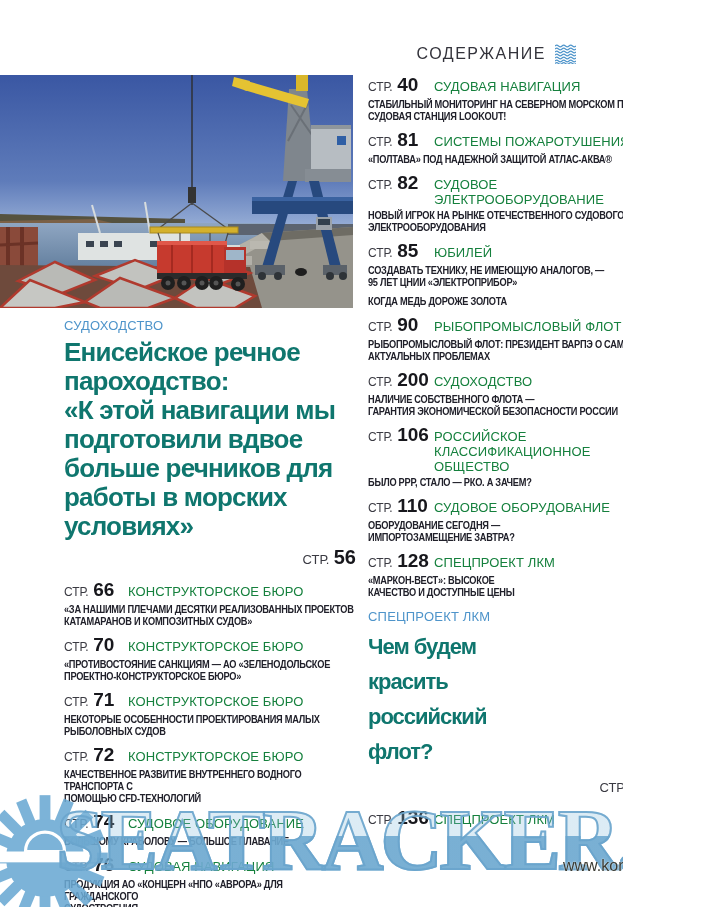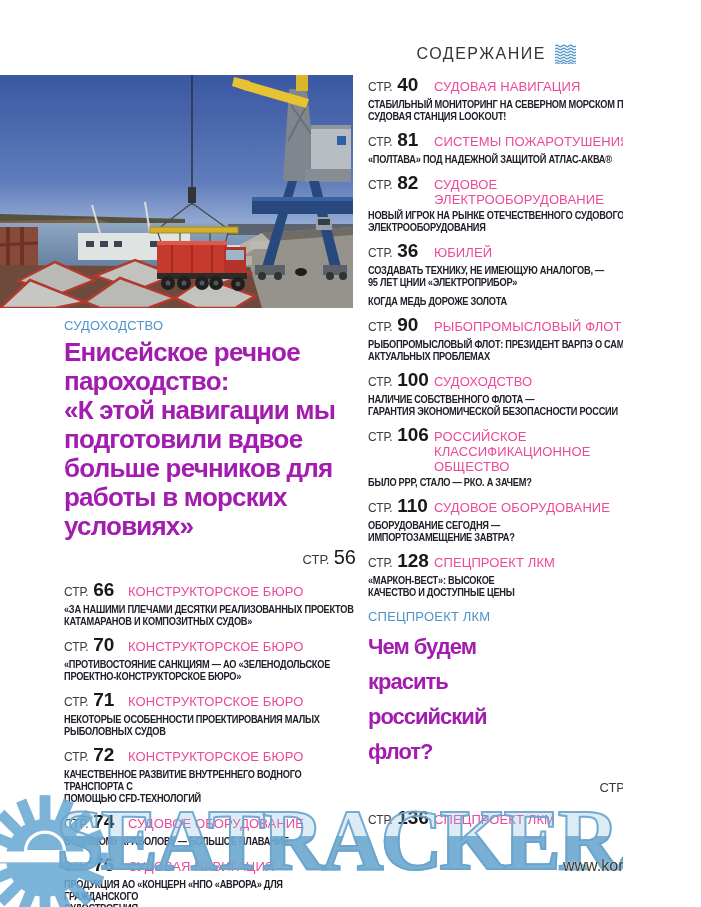--- a/index.html
+++ b/index.html
@@ -18,35 +18,35 @@
   .photo { position:absolute; left:0; top:75px; width:353px; height:233px; overflow:hidden; }
   .photo svg { display:block; }
 
   
   .col-left  { position:absolute; left:64px;  top:318px; width:292px; }
   .col-right { position:absolute; left:368px; top:74px;  width:296px; }
 
   .section-label { font-size:13px; color:#4e94ca; margin-bottom:5px; letter-spacing:.2px; }
 
   .feature-title {
-    font-weight:bold; color:#a21caf; white-space:pre-line; letter-spacing:-0.8px;
+    font-weight:bold; color:#0f766e; white-space:pre-line; letter-spacing:-0.8px;
   }
   .feature-title.big-left  { font-size:26px; line-height:29px; }
   .feature-title.big-right { font-size:22px; line-height:35px; letter-spacing:-1px; }
   .feature-pageref { text-align:right; margin-top:5px; margin-bottom:10px; }
   .feature-pageref .pfx { font-size:13px; color:#3a3a42; }
-  .feature-pageref .num { font-size:20px; font-weight:normal; color:#17171c; }
+  .feature-pageref .num { font-size:20px; font-weight:bold; color:#17171c; }
 
   .entry { margin-bottom:7px; }
   .entry-head { display:flex; align-items:baseline; }
   .pageref { flex:0 0 64px; white-space:nowrap; }
   .col-right .pageref { flex:0 0 66px; }
   .pageref .pfx { font-size:12px; color:#3a3a42; }
   .pageref .num { font-size:19px; font-weight:bold; color:#17171c; }
-  .category { font-size:13px; line-height:15px; color:#ec4899; white-space:pre-line; letter-spacing:.1px; }
+  .category { font-size:13px; line-height:15px; color:#15803d; white-space:pre-line; letter-spacing:.1px; }
   .desc {
     margin-top:2px; font-size:10.5px; line-height:12px; font-weight:bold; color:#20202a;
     letter-spacing:-0.3px; white-space:pre-line;
     transform:scaleX(0.88); transform-origin:0 0; width:113.6%;
   }
   .gap-sm { height:4px; }
 
   
   .watermark {
     position:absolute; left:56px; top:797px; z-index:6; white-space:nowrap;
@@ -293,21 +293,21 @@
           <div class="entry-head">
             <span class="pageref"><span class="pfx">СТР.</span> <span class="num">82</span></span>
             <span class="category">СУДОВОЕ ЭЛЕКТРООБОРУДОВАНИЕ</span>
           </div>
           <div class="desc">НОВЫЙ ИГРОК НА РЫНКЕ ОТЕЧЕСТВЕННОГО СУДОВОГО
 ЭЛЕКТРООБОРУДОВАНИЯ</div>
         </div>
 
         <div class="entry">
           <div class="entry-head">
-            <span class="pageref"><span class="pfx">СТР.</span> <span class="num">36</span></span>
+            <span class="pageref"><span class="pfx">СТР.</span> <span class="num">85</span></span>
             <span class="category">ЮБИЛЕЙ</span>
           </div>
           <div class="desc">СОЗДАВАТЬ ТЕХНИКУ, НЕ ИМЕЮЩУЮ АНАЛОГОВ, —
 95 ЛЕТ ЦНИИ «ЭЛЕКТРОПРИБОР»</div>
         </div>
 
         <div class="entry">
           <div class="desc">КОГДА МЕДЬ ДОРОЖЕ ЗОЛОТА</div>
         </div>
 
@@ -316,21 +316,21 @@
             <span class="pageref"><span class="pfx">СТР.</span> <span class="num">90</span></span>
             <span class="category">РЫБОПРОМЫСЛОВЫЙ ФЛОТ</span>
           </div>
           <div class="desc">РЫБОПРОМЫСЛОВЫЙ ФЛОТ: ПРЕЗИДЕНТ ВАРПЭ О САМЫХ
 АКТУАЛЬНЫХ ПРОБЛЕМАХ</div>
         </div>
 
 
         <div class="entry">
           <div class="entry-head">
-            <span class="pageref"><span class="pfx">СТР.</span> <span class="num">100</span></span>
+            <span class="pageref"><span class="pfx">СТР.</span> <span class="num">200</span></span>
             <span class="category">СУДОХОДСТВО</span>
           </div>
           <div class="desc">НАЛИЧИЕ СОБСТВЕННОГО ФЛОТА —
 ГАРАНТИЯ ЭКОНОМИЧЕСКОЙ БЕЗОПАСНОСТИ РОССИИ</div>
         </div>
 
         <div class="entry">
           <div class="entry-head">
             <span class="pageref"><span class="pfx">СТР.</span> <span class="num">106</span></span>
             <span class="category">РОССИЙСКОЕ

